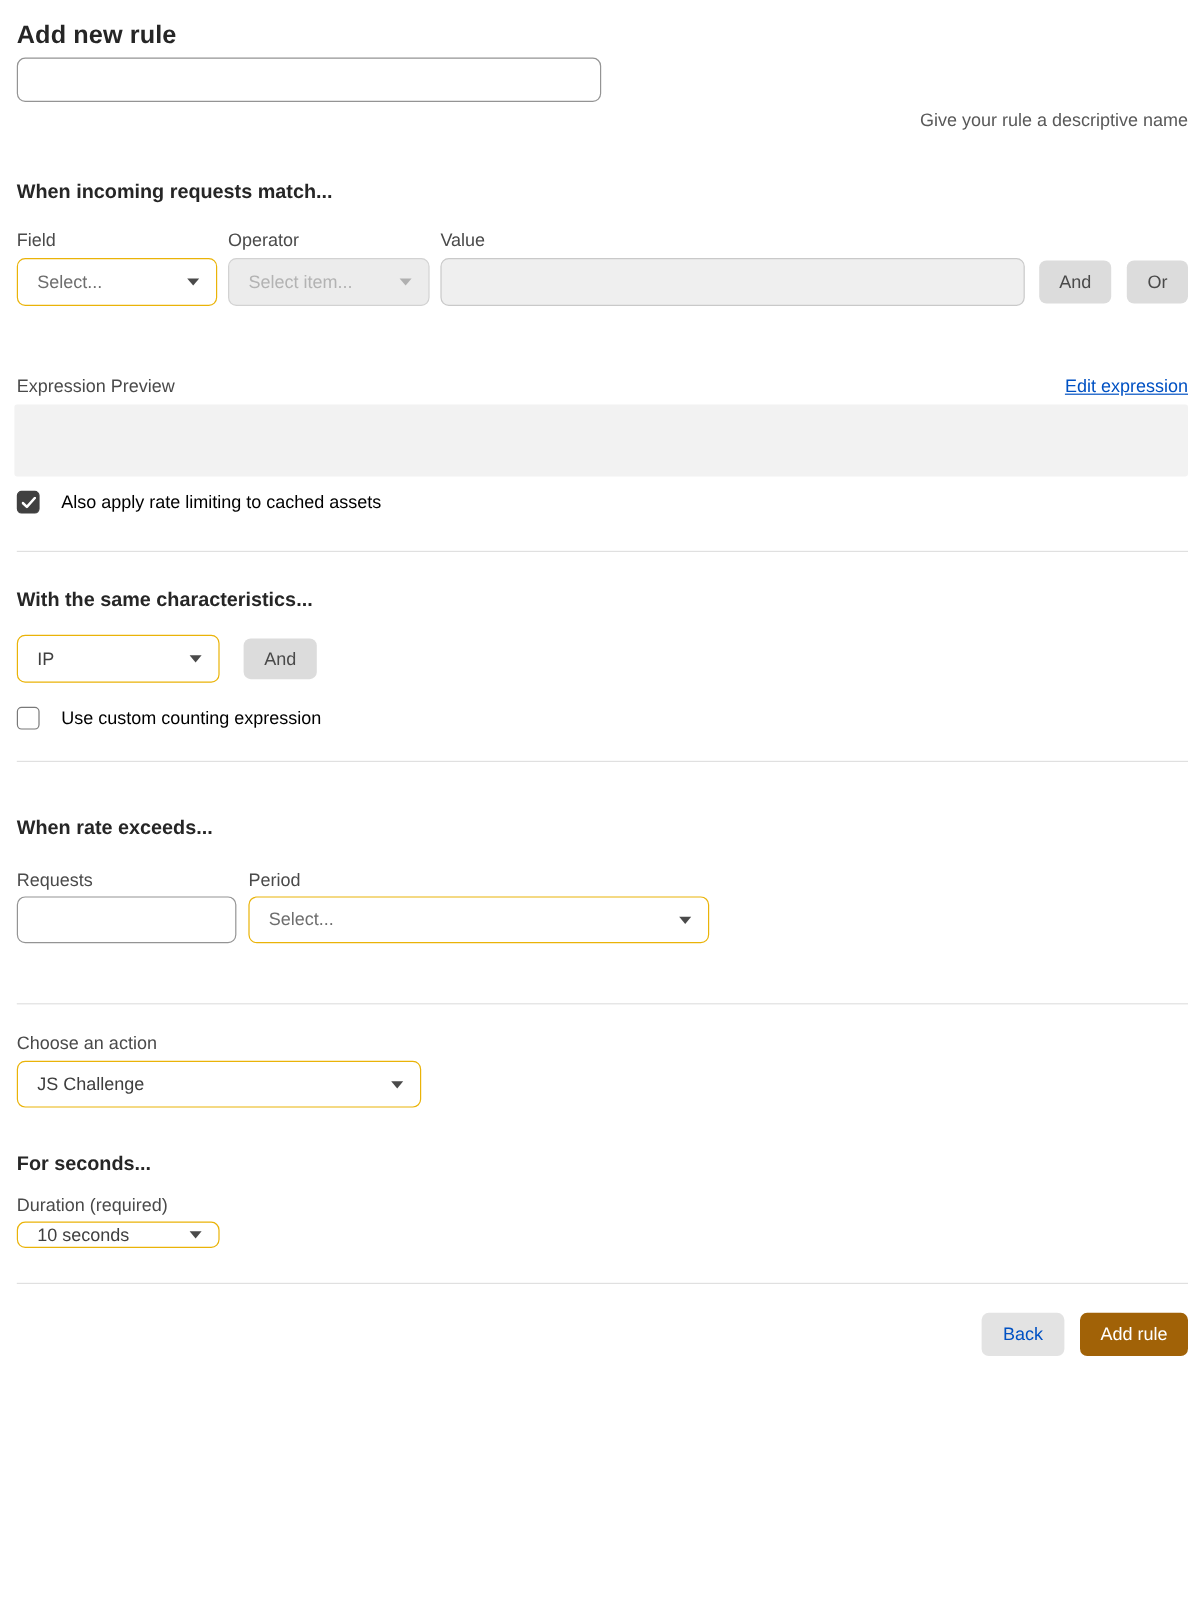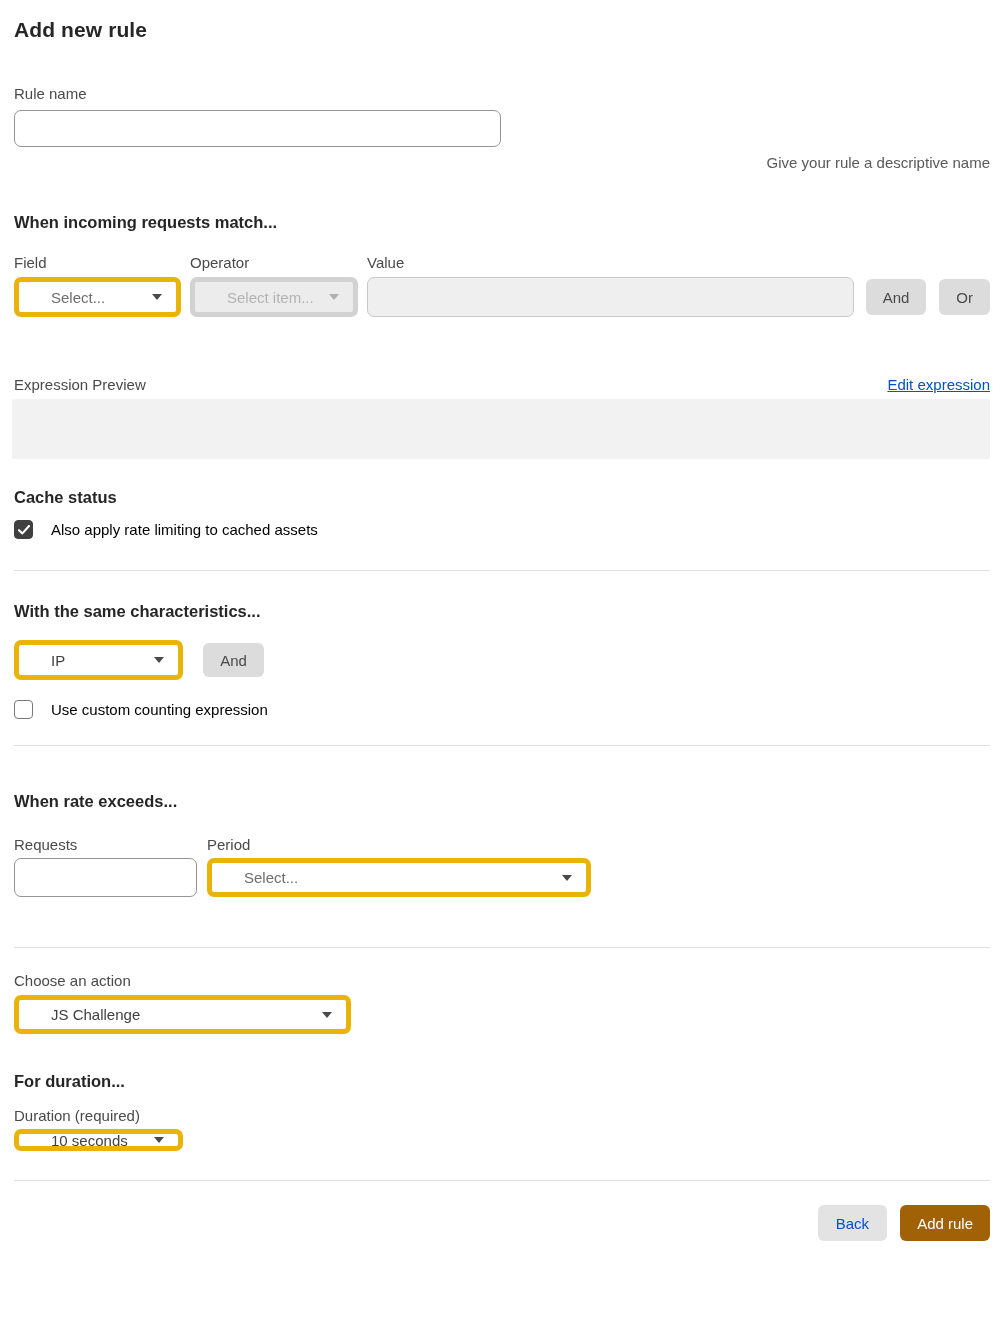--- a/index.html
+++ b/index.html
@@ -38,24 +38,24 @@
   }
   .text-input:disabled, .text-input.disabled {
     background: #efefef;
     border-color: #c9c9c9;
   }
 
   
   .select {
     display: flex; align-items: center; justify-content: space-between;
     height: 40px;
-    border: 5px solid #eab308;
+    border: 1px solid #eab308;
     border-radius: 7px;
     background: #ffffff;
-    padding: 0 14px 0 32px;
+    padding: 0 14px 0 16px;
     cursor: pointer;
   }
   .select .select-text { font-size: 15px; color: #3f3f3f; }
   .select .select-text.placeholder { color: #6e6e6e; }
   .select.disabled {
     background: #ececec;
     border-color: #d2d2d2;
     cursor: default;
     text-align: right;
   }
@@ -178,21 +178,20 @@
   .duration-label { margin-top: 14px; }
   .div-4 { margin-top: 29px; }
 </style>
 </head>
 <body>
 
 <div class="container">
 
   <h1 class="page-title">Add new rule</h1>
 
-  <div class="field-label mt-title-gap">Rule name</div>
   <input class="text-input rule-name-input" type="text" value="" style="">
   <div class="helper-text">Give your rule a descriptive name</div>
 
   <h2 class="section-heading h-match">When incoming requests match...</h2>
 
   <div class="match-labels">
     <div class="field-label l1">Field</div>
     <div class="field-label l2">Operator</div>
     <div class="field-label">Value</div>
   </div>
@@ -216,21 +215,20 @@
     <button class="gray-btn">And</button>
     <button class="gray-btn">Or</button>
   </div>
 
   <div class="expr-header">
     <span class="field-label">Expression Preview</span>
     <a class="link">Edit expression</a>
   </div>
   <div class="expr-box"></div>
 
-  <h2 class="section-heading h-cache">Cache status</h2>
   <div class="checkbox-row cache-check">
     <span class="checkbox checked">
       <svg width="12" height="10" viewBox="0 0 12 10">
         <path d="M1 5.2 L4.4 8.4 L11 1" stroke="#ffffff" stroke-width="2.1" fill="none" stroke-linecap="round" stroke-linejoin="round"></path>
       </svg>
     </span>
     <span class="checkbox-label">Also apply rate limiting to cached assets</span>
   </div>
 
   <hr class="divider div-1">
@@ -266,21 +264,21 @@
   </div>
 
   <hr class="divider div-3">
 
   <div class="field-label action-label">Choose an action</div>
   <div class="select action-select">
     <span class="select-text">JS Challenge</span>
     <span class="chevron"></span>
   </div>
 
-  <h2 class="section-heading h-duration">For duration...</h2>
+  <h2 class="section-heading h-duration">For seconds...</h2>
   <div class="field-label duration-label">Duration (required)</div>
   <div class="select duration-select">
     <span class="select-text">10 seconds</span>
     <span class="chevron"></span>
   </div>
 
   <hr class="divider div-4">
 
   <div class="footer-row">
     <button class="back-btn">Back</button>

